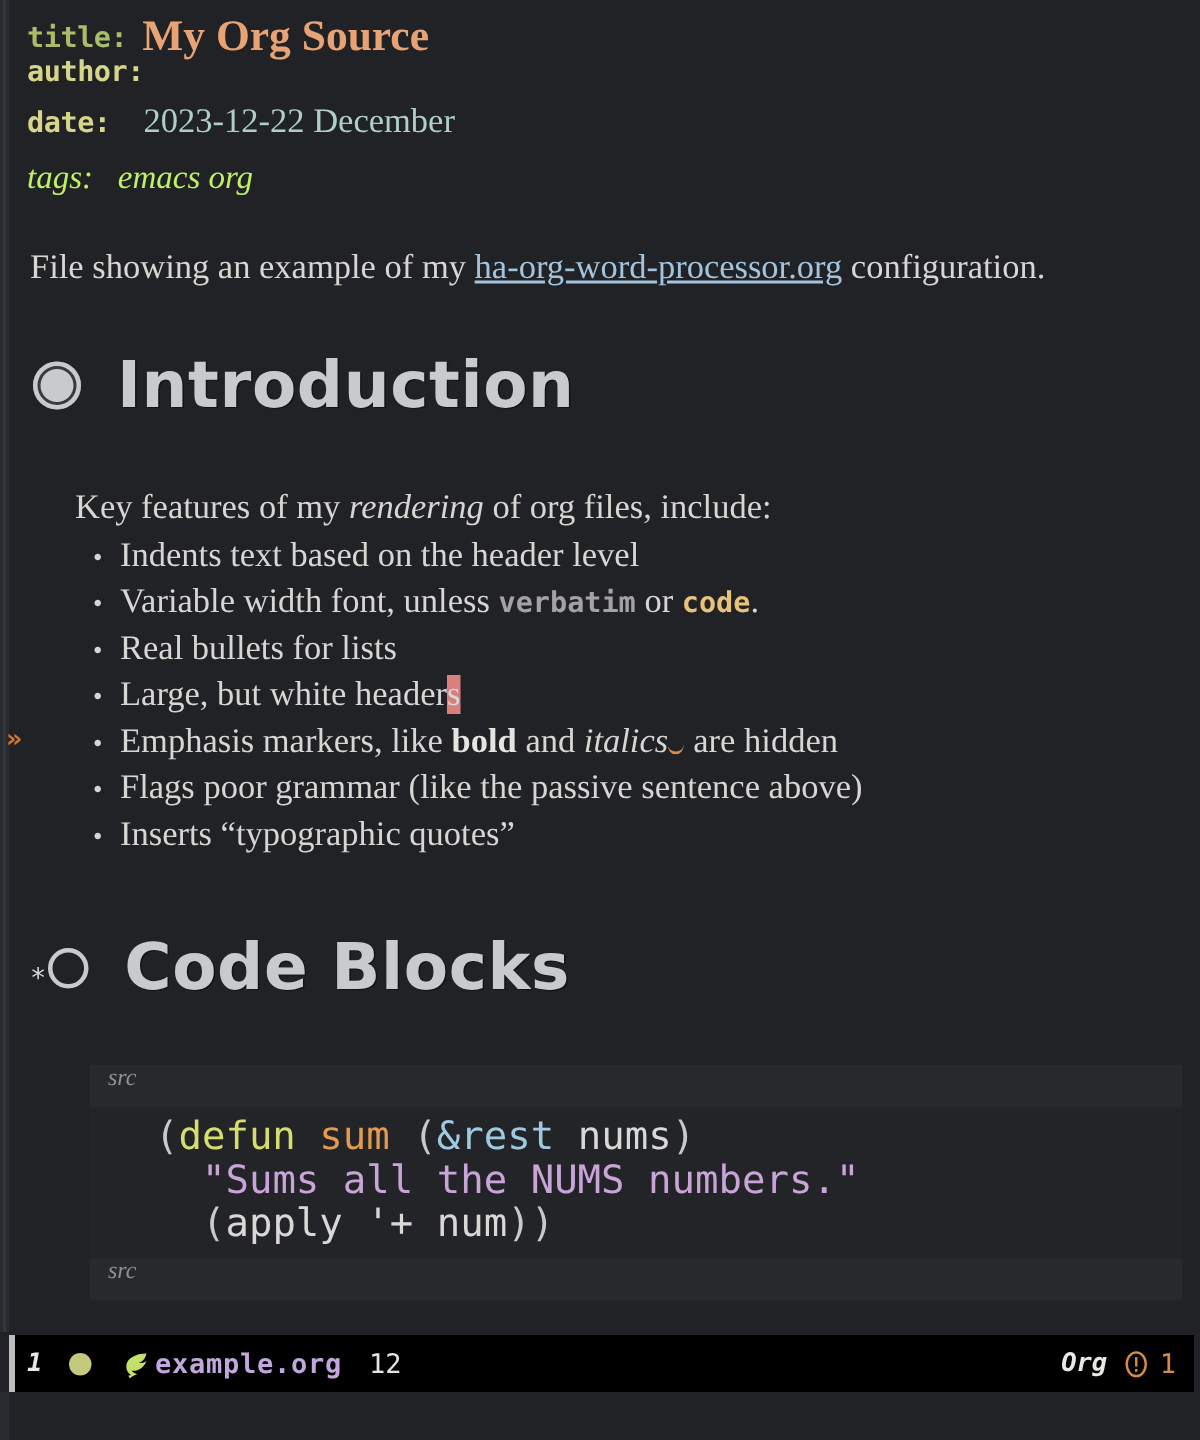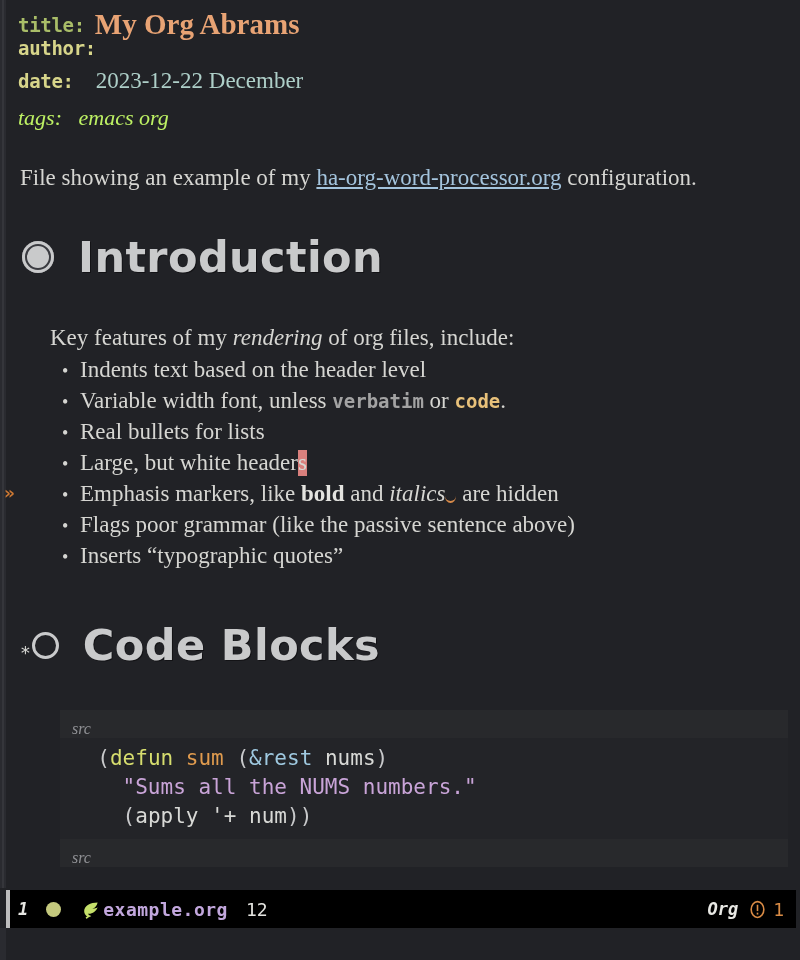--- a/index.html
+++ b/index.html
@@ -240,21 +240,21 @@
   .src-wrap {
     position: absolute;
     left: 60px; top: 710px;
     width: 728px;
   }
 
   .src-band {
     background: #28292c;
     height: 28px;
     display: flex;
-    align-items: flex-end;
+    align-items: flex-start;
     padding-left: 12px;
     white-space: pre;
   }
   .src-tag {
     font-family: "Liberation Serif", serif;
     font-style: italic;
     font-size: 16px;
     color: #8f9094;
   }
   .src-args {
@@ -264,21 +264,21 @@
     color: #b6b7ba;
     margin-left: 7px;
   }
 
   .src-body {
     background: #232428;
     padding: 6px 0 8px 0;
   }
   .code-line {
     font-family: "DejaVu Sans Mono", monospace;
-    font-size: 21px;
+    font-size: 26px;
     line-height: 29px;
     color: #d6d6d2;
     white-space: pre;
     padding-left: 12px;
   }
   .c-paren   { color: #c8c9cb; }
   .c-keyword { color: #d6dd6e; }
   .c-fn      { color: #e09b4e; }
   .c-arg     { color: #9fc9e0; }
   .c-var     { color: #d8d9d6; }
@@ -381,21 +381,21 @@
 
   <div class="left-edge">
     <div class="left-edge-inner"></div>
   </div>
 
   <div class="buffer">
 
     <div class="kw-block">
       <div class="kw-line">
         <span class="kw-key title-key">title:</span>
-        <span class="kw-val title-val">My Org Abrams</span>
+        <span class="kw-val title-val">My Org Source</span>
       </div>
       <div class="kw-line">
         <span class="kw-key author-key">author:</span>
       </div>
       <div class="kw-line">
         <span class="kw-key date-key">date:</span>
         <span class="kw-val date-val">2023-12-22 December</span>
       </div>
     </div>
 

